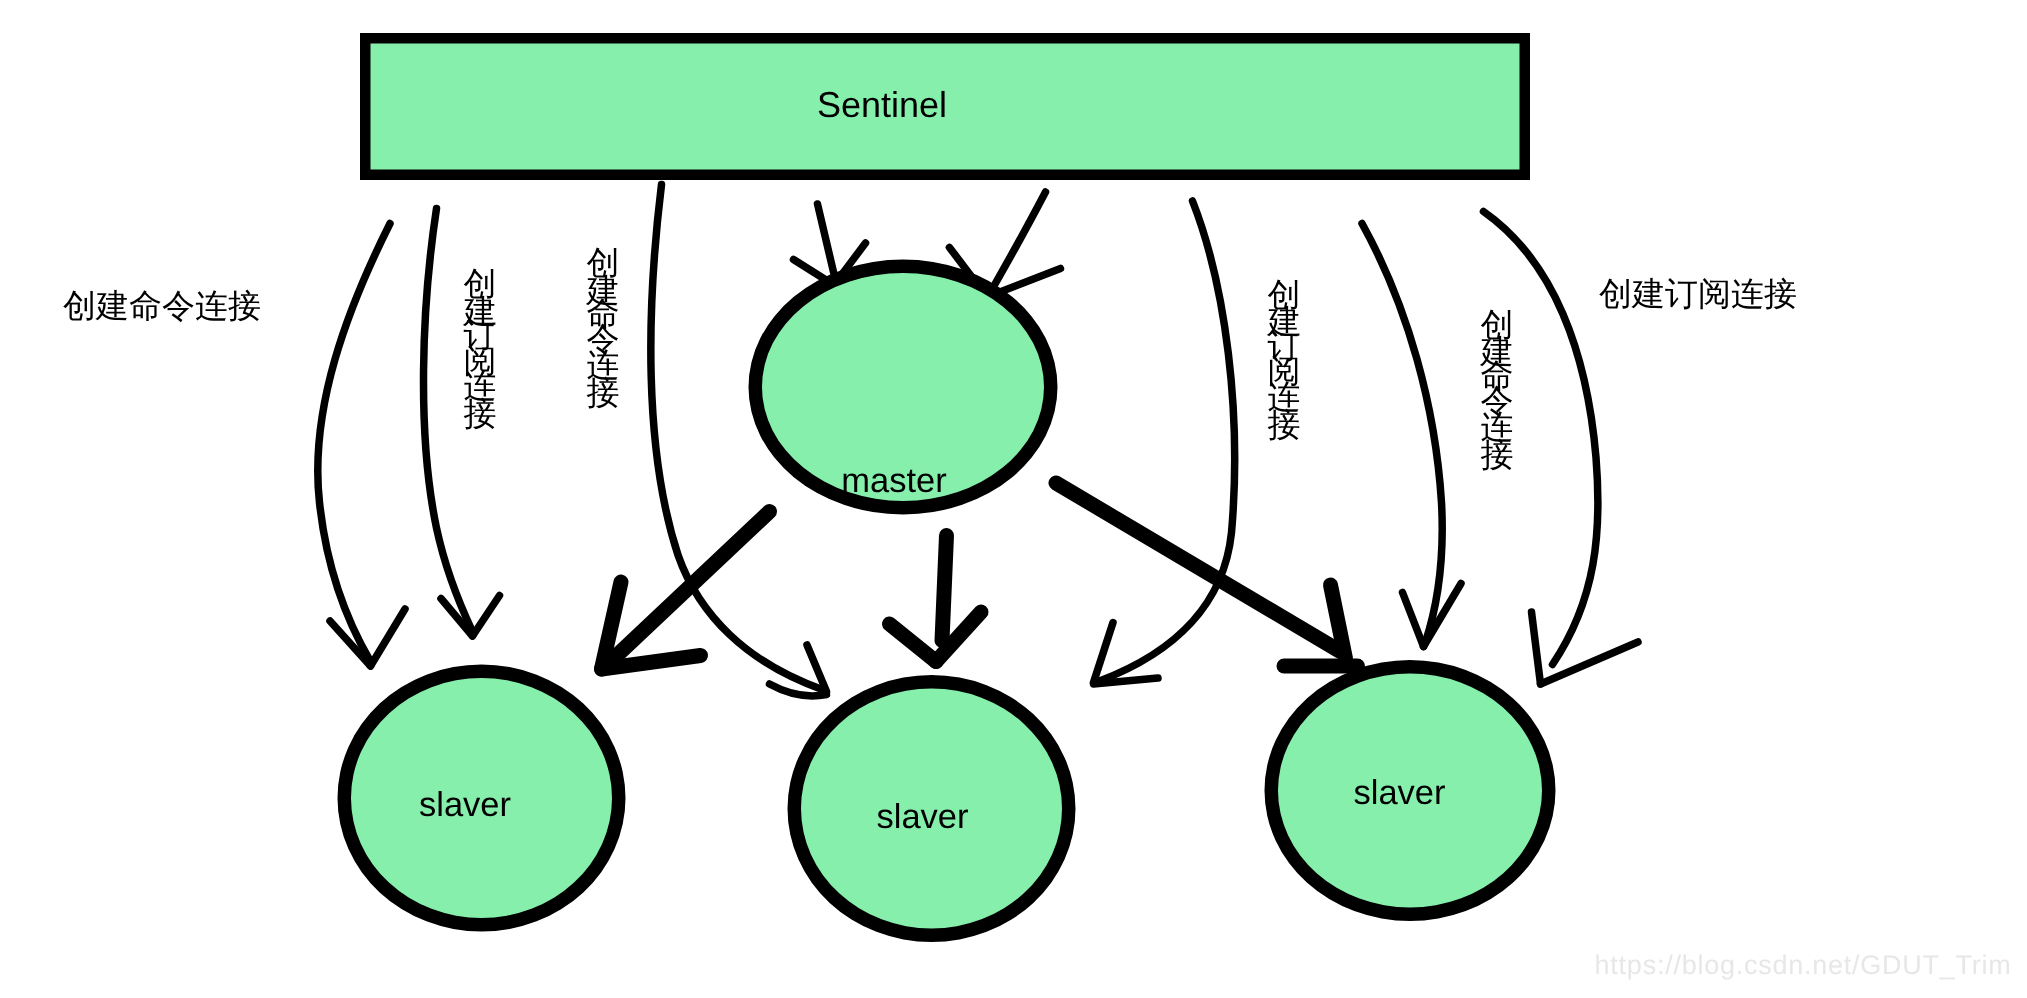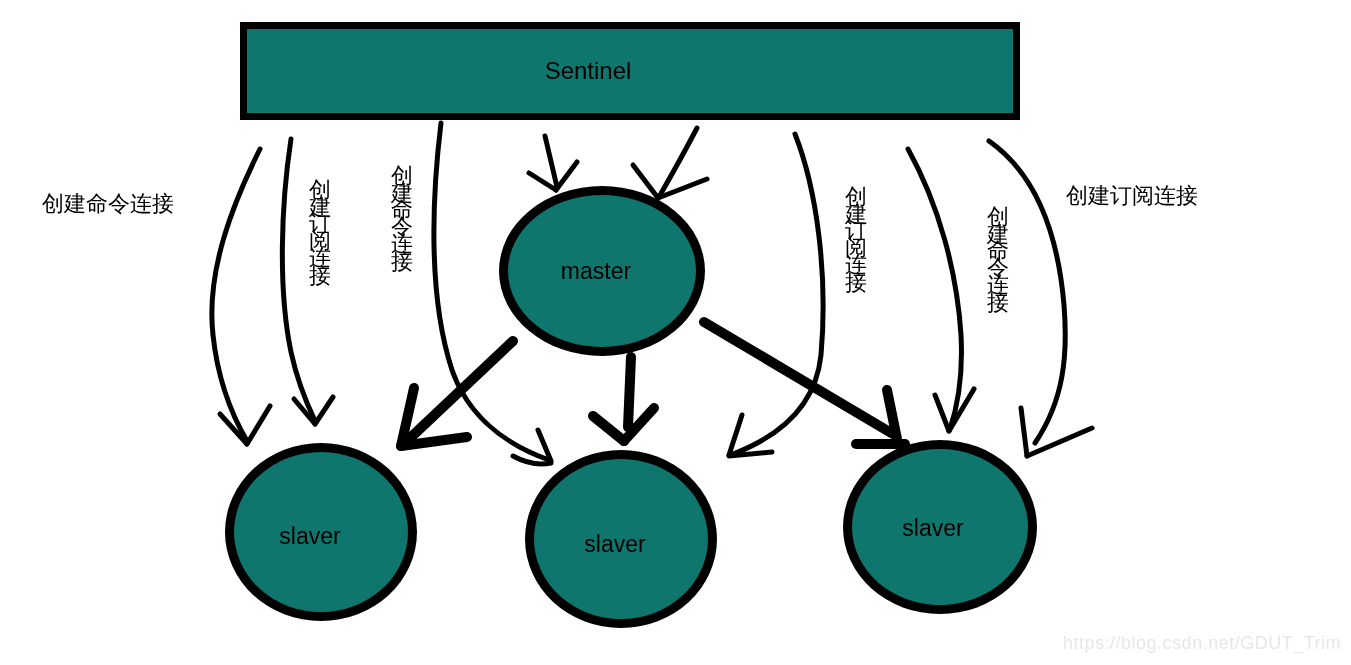--- a/index.html
+++ b/index.html
@@ -5,28 +5,28 @@
   html,body{margin:0;padding:0;background:#ffffff;}
   .stage{
     position:relative;
     width:1351px;height:665px;
     background:#ffffff;
     overflow:hidden;
     font-family:"Liberation Sans",sans-serif;
     color:#000;
   }
   .arrow-layer{position:absolute;left:0;top:0;width:1351px;height:665px;}
-  .node{position:absolute;display:flex;align-items:center;justify-content:center;background:#0f766e;box-sizing:border-box;}
+  .node{position:absolute;display:flex;align-items:center;justify-content:center;background:#86efac;box-sizing:border-box;}
   .sentinel-box{
     left:240px;top:22px;width:780px;height:98px;
     border:7px solid #000;
   }
   .sentinel-box .lbl{font-size:24px;transform:translateX(-42px);}
   .ellipse{border:8px solid #000;border-radius:50%;}
-  .master{left:499px;top:186px;width:206px;height:170px;border-width:9px;}
+  .master{left:499px;top:173px;width:206px;height:170px;border-width:9px;align-items:flex-end;}
   .master .lbl{font-size:23px;transform:translate(-6px,0);}
   .slave1{left:225px;top:443px;width:192px;height:178px;border-width:9px;}
   .slave1 .lbl{font-size:23px;transform:translate(-11px,4px);}
   .slave2{left:525px;top:450px;width:192px;height:178px;border-width:9px;}
   .slave2 .lbl{font-size:23px;transform:translate(-6px,5px);}
   .slave3{left:843px;top:440px;width:194px;height:174px;border-width:9px;}
   .slave3 .lbl{font-size:23px;transform:translate(-7px,1px);}
   .hlabel{position:absolute;font-size:22px;white-space:nowrap;}
   .hlabel-left{left:42px;top:189px;}
   .hlabel-right{left:1066px;top:181px;}

